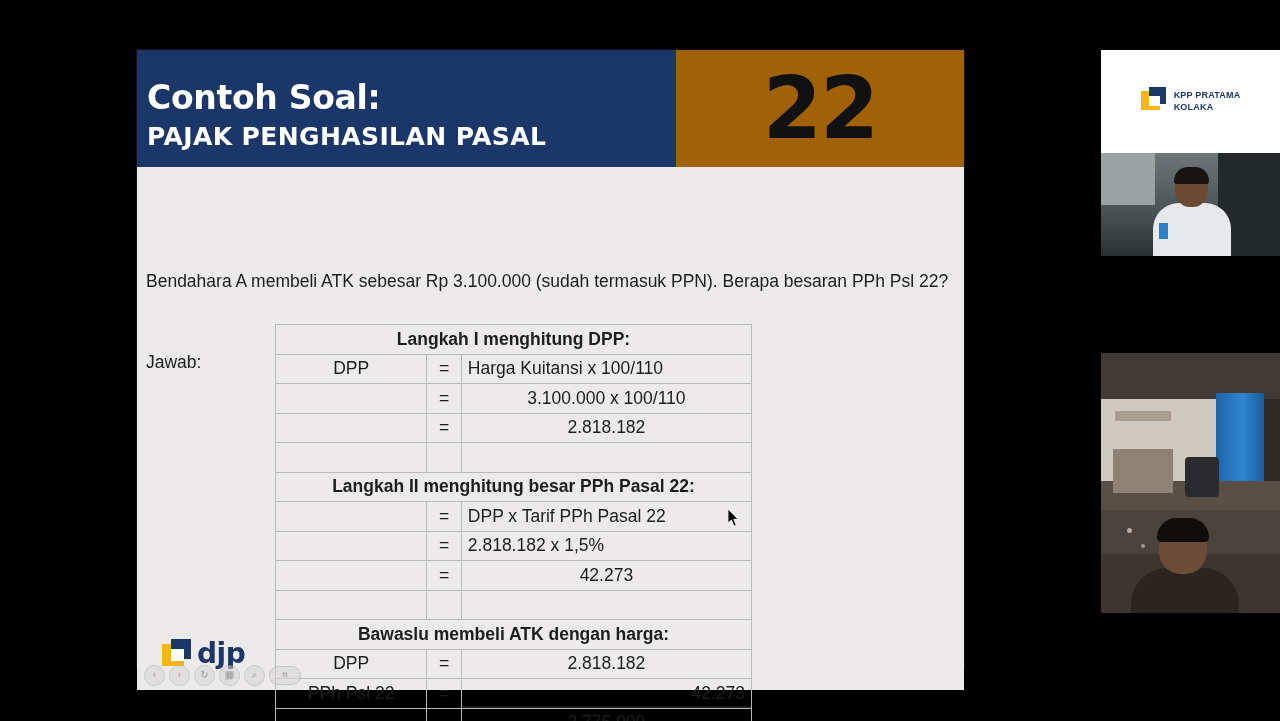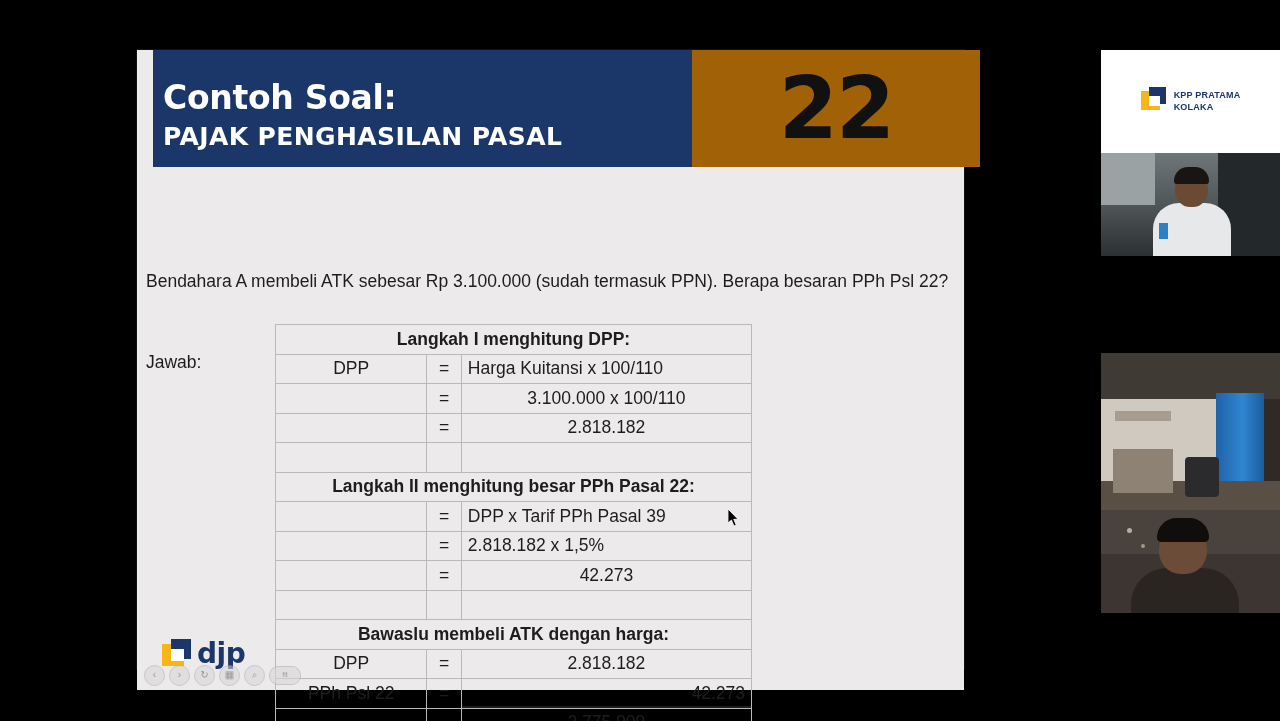--- a/index.html
+++ b/index.html
@@ -27,21 +27,20 @@
     height: 619px;
     background: #eceaea;
     box-shadow: 0 0 0 1px #111;
   }
   .slide-header {
     position: absolute;
     left: 0; top: 0;
     width: 827px;
     height: 117px;
     display: flex;
-    margin-left: 16px;
   }
   .header-blue {
     width: 539px;
     height: 117px;
     background: #1b3668;
     box-sizing: border-box;
     padding: 14px 0 0 10px;
     display: flex;
     flex-direction: column;
     justify-content: center;
@@ -379,21 +378,21 @@
             <td class="c-label"></td>
             <td class="c-eq"></td>
             <td class="c-val"></td>
           </tr>
           <tr>
             <td class="c-label bold" colspan="3">Langkah II menghitung besar PPh Pasal 22:</td>
           </tr>
           <tr>
             <td class="c-label"></td>
             <td class="c-eq">=</td>
-            <td class="c-val">DPP x Tarif PPh Pasal 39</td>
+            <td class="c-val">DPP x Tarif PPh Pasal 22</td>
           </tr>
           <tr>
             <td class="c-label"></td>
             <td class="c-eq">=</td>
             <td class="c-val">2.818.182 x 1,5%</td>
           </tr>
           <tr>
             <td class="c-label"></td>
             <td class="c-eq">=</td>
             <td class="c-val center">42.273</td>

